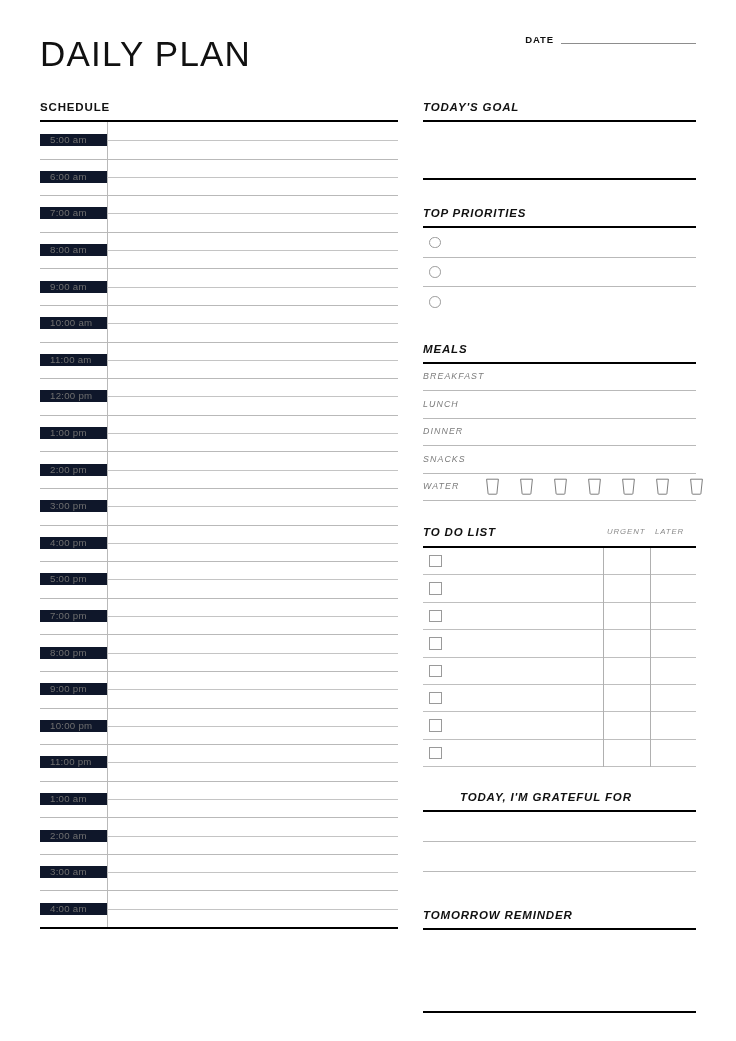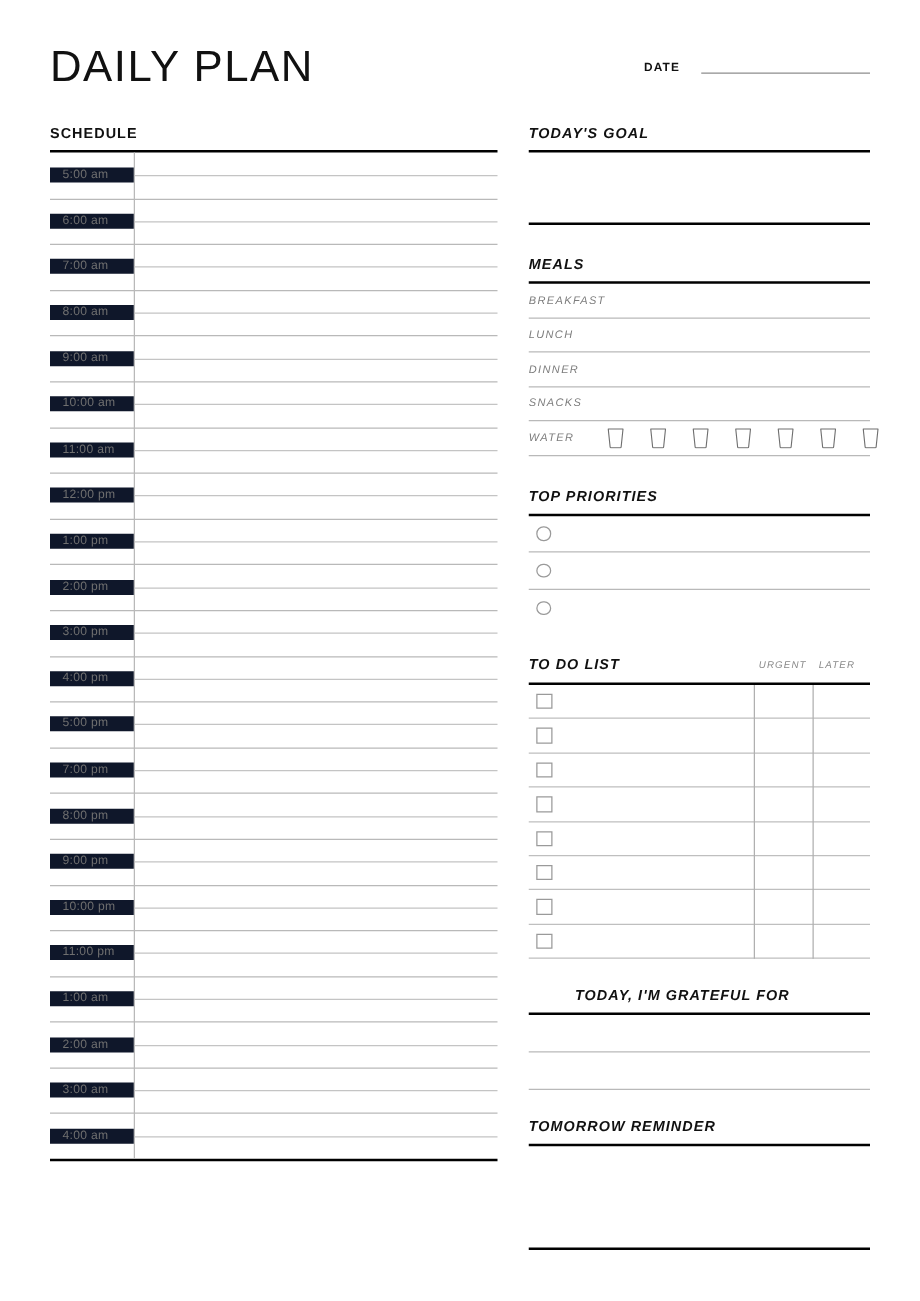--- a/index.html
+++ b/index.html
@@ -38,24 +38,24 @@
     left: 0; top: 0;
     font-size: 35px;
     font-weight: 300;
     letter-spacing: 1.2px;
     line-height: 44px;
     color: #111111;
     white-space: nowrap;
   }
   .date-wrap {
     position: absolute;
-    right: 0; top: 17px;
+    right: 0; top: 2px;
     display: flex;
     align-items: flex-end;
-    gap: 17px;
+    gap: 7px;
     text-align: right;
   }
   .date-label {
     font-size: 9.5px;
     font-weight: 700;
     letter-spacing: 0.9px;
     color: #111111;
     line-height: 12px;
   }
   .date-rule {
@@ -236,21 +236,21 @@
     z-index: 3;
   }
 
   .grateful-head { margin-top: 23px; margin-bottom: 6px; margin-left: 37px; }
   .grateful-box { border-top: 2.6px solid #000000; }
   .grateful-row {
     height: 30px;
     border-bottom: 1px solid #b9b9b9;
   }
 
-  .tomorrow-head { margin-top: 23px; margin-bottom: 6px; }
+  .tomorrow-head { margin-top: 36px; margin-bottom: 6px; }
   .tomorrow-box {
     border-top: 2.6px solid #000000;
     border-bottom: 2.6px solid #000000;
     height: 85px;
   }
 </style>
 </head>
 <body>
 
 <div class="page">
@@ -337,20 +337,38 @@
   </div>
 
   <div class="right-col">
 
     <div class="block">
       <div class="sec-head goal-head">TODAY'S GOAL</div>
       <div class="goal-box"></div>
     </div>
 
     <div class="block">
+      <div class="sec-head prio-head">TOP PRIORITIES</div>
+      <div class="prio-list" id="prio-list">
+          <div class="prio-row">
+            <span class="circle-box"></span>
+            <span></span>
+          </div>
+          <div class="prio-row">
+            <span class="circle-box"></span>
+            <span></span>
+          </div>
+          <div class="prio-row">
+            <span class="circle-box"></span>
+            <span></span>
+          </div>
+        </div>
+    </div>
+
+    <div class="block">
       <div class="sec-head meals-head">MEALS</div>
       <div class="meals-list" id="meals-list">
           <div class="meal-row">
             <span class="meal-label">BREAKFAST</span>
             <span></span>
           </div>
           <div class="meal-row">
             <span class="meal-label">LUNCH</span>
             <span></span>
           </div>
@@ -394,38 +412,20 @@
                 <svg class="glass" viewBox="0 0 15 17" fill="none" xmlns="http://www.w3.org/2000/svg">
                   <path d="M1.6 1.2 H13.4 L11.9 15.6 Q11.85 16.2 11.25 16.2 H3.75 Q3.15 16.2 3.1 15.6 Z" stroke="#6f6f6f" stroke-width="0.9" stroke-linejoin="round" fill="#ffffff"></path>
                 </svg>
               </span>
               <span style="display: block;">
                 <svg class="glass" viewBox="0 0 15 17" fill="none" xmlns="http://www.w3.org/2000/svg">
                   <path d="M1.6 1.2 H13.4 L11.9 15.6 Q11.85 16.2 11.25 16.2 H3.75 Q3.15 16.2 3.1 15.6 Z" stroke="#6f6f6f" stroke-width="0.9" stroke-linejoin="round" fill="#ffffff"></path>
                 </svg>
               </span>
             </span>
-          </div>
-        </div>
-    </div>
-
-    <div class="block">
-      <div class="sec-head prio-head">TOP PRIORITIES</div>
-      <div class="prio-list" id="prio-list">
-          <div class="prio-row">
-            <span class="circle-box"></span>
-            <span></span>
-          </div>
-          <div class="prio-row">
-            <span class="circle-box"></span>
-            <span></span>
-          </div>
-          <div class="prio-row">
-            <span class="circle-box"></span>
-            <span></span>
           </div>
         </div>
     </div>
 
     <div class="block">
       <div class="todo-head-wrap">
         <div class="sec-head todo-head">TO DO LIST</div>
         <div class="todo-col-label todo-col-urgent">URGENT</div>
         <div class="todo-col-label todo-col-later">LATER</div>
       </div>

